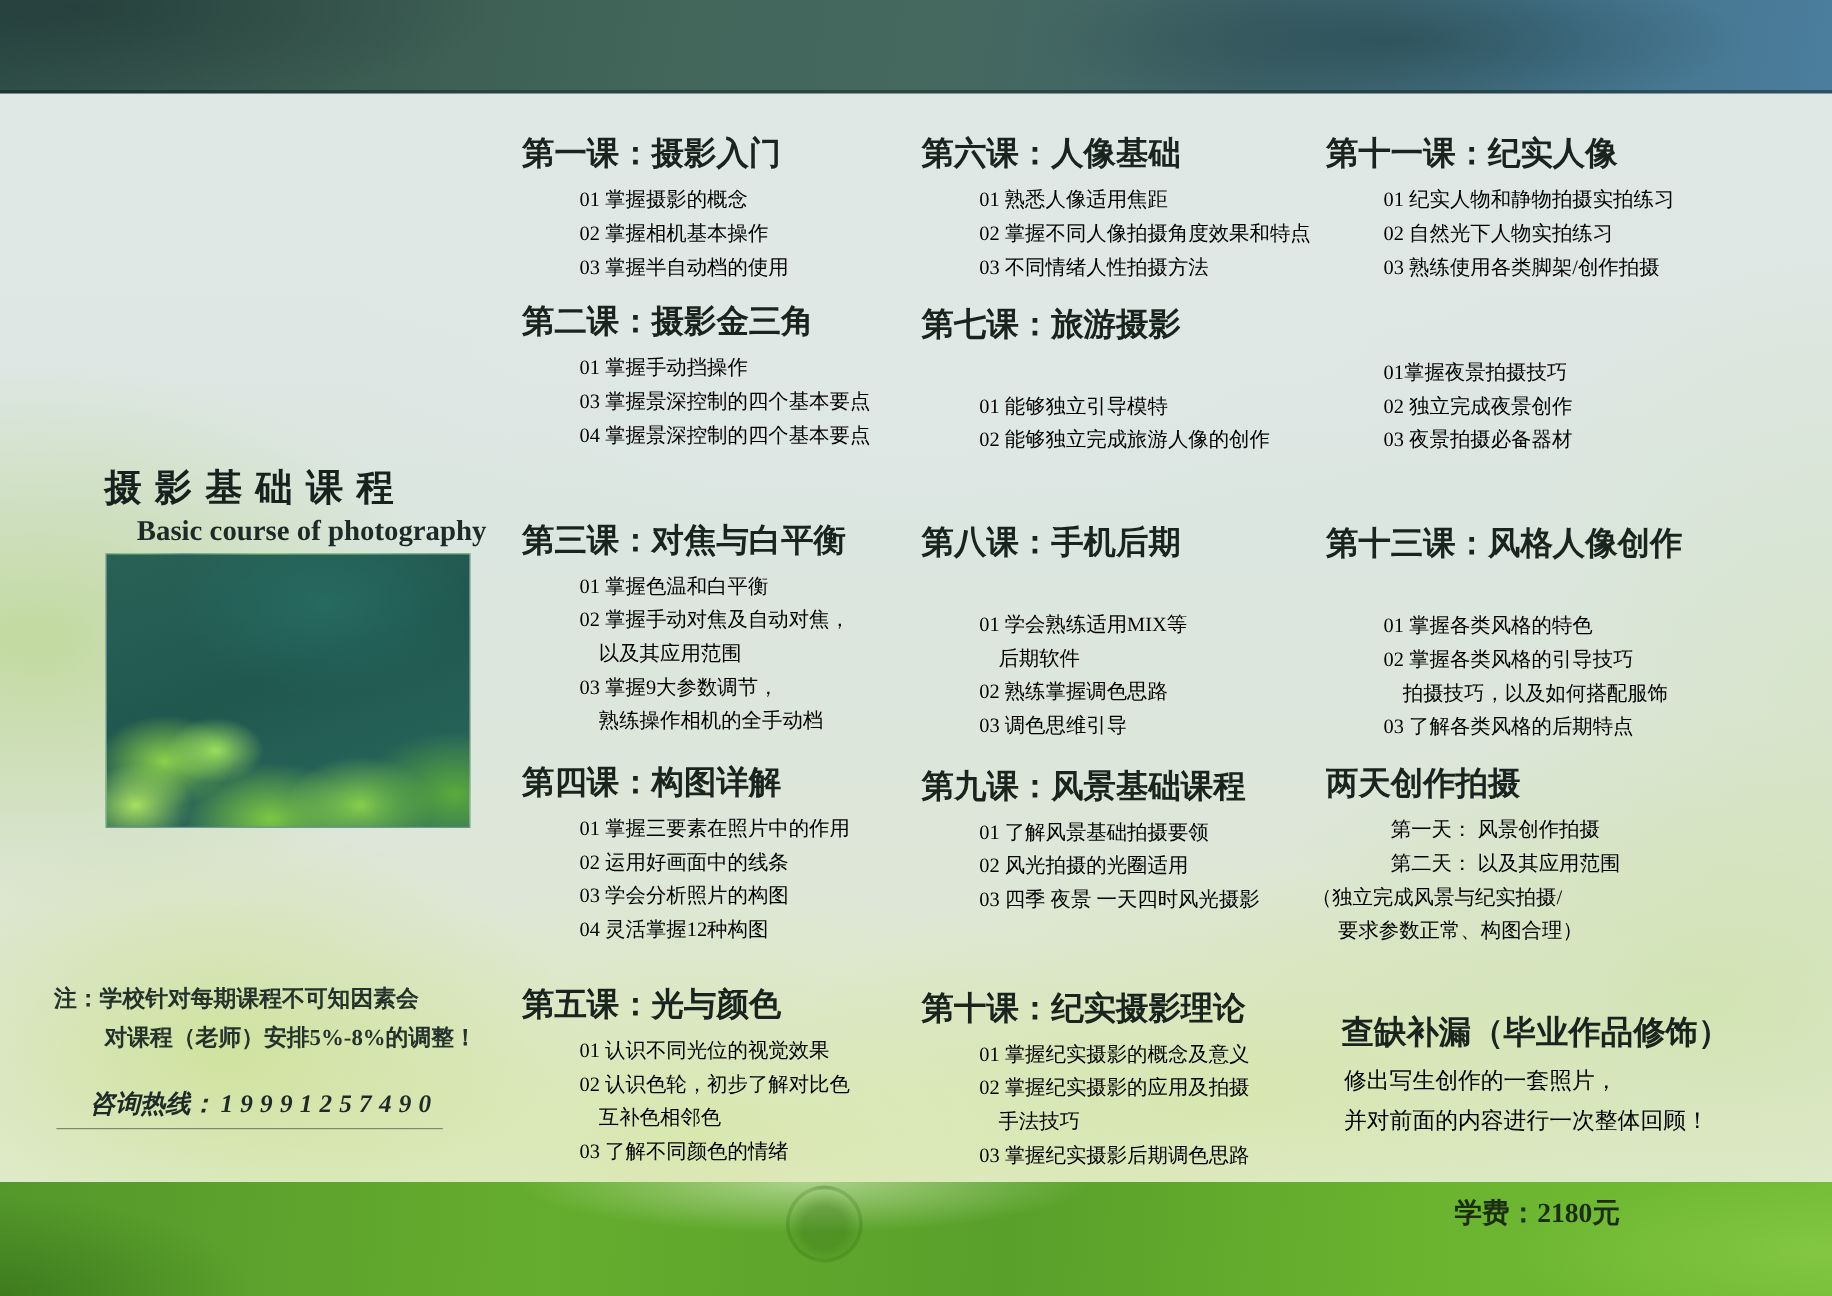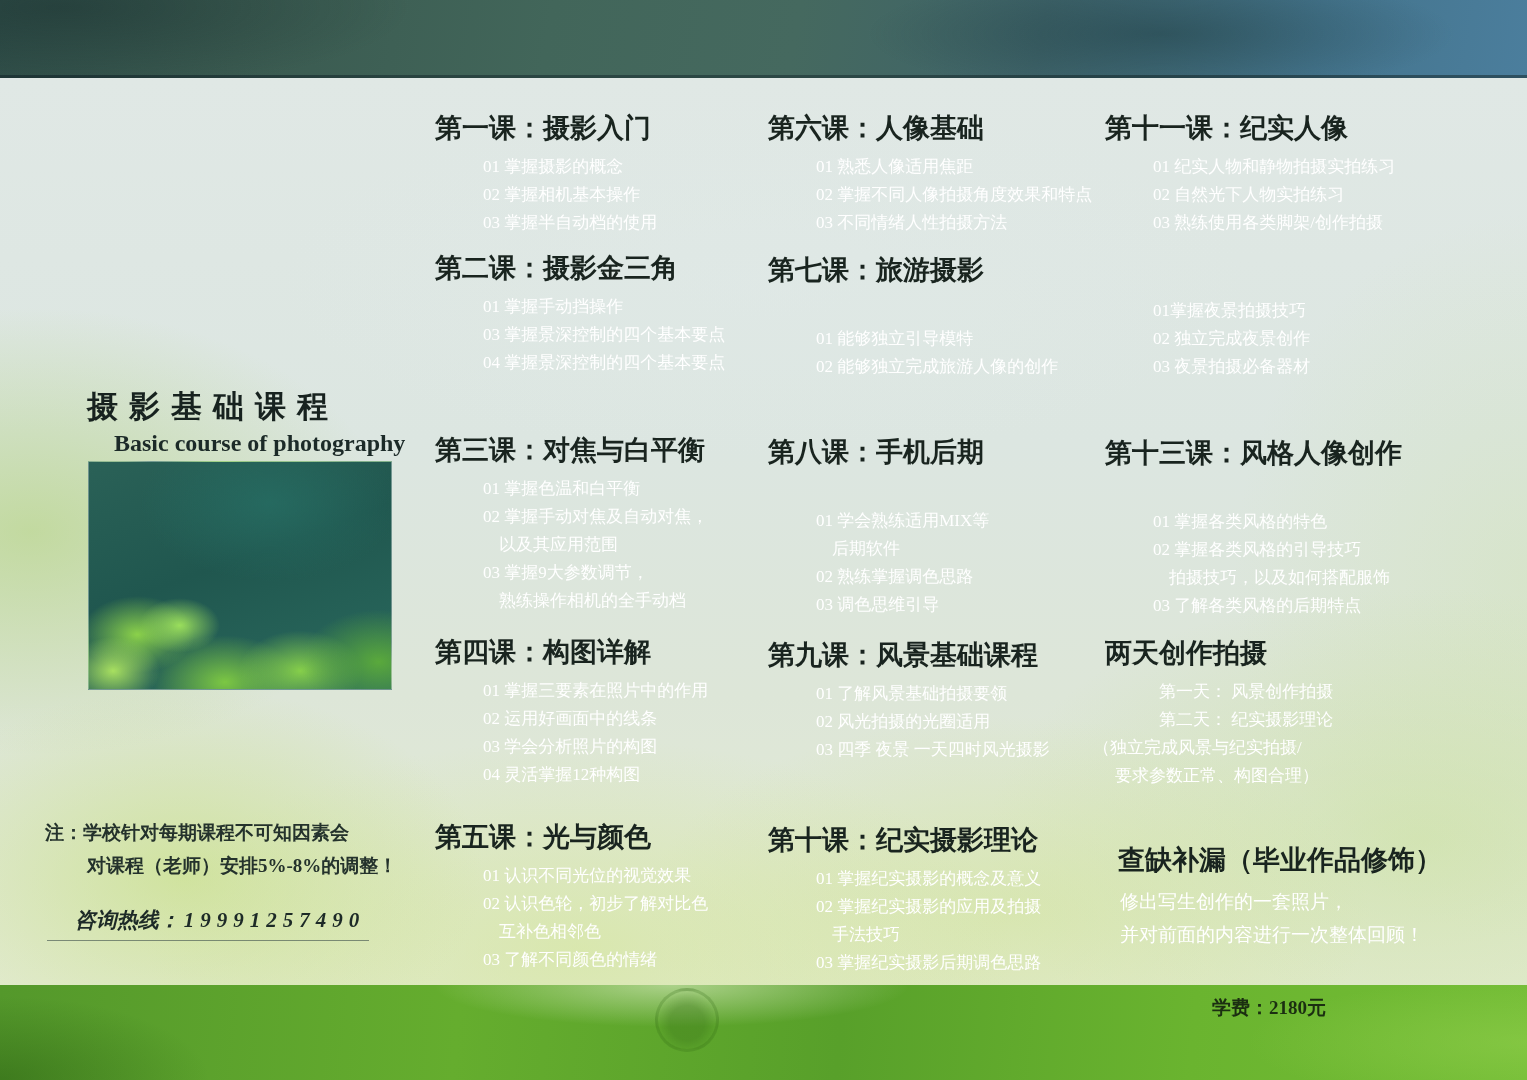--- a/index.html
+++ b/index.html
@@ -74,33 +74,33 @@
     font-size:21px;font-weight:700;font-style:italic;color:#1d2a27;white-space:nowrap;
   }
   .hotline .num{letter-spacing:6px;margin-left:4px;}
   .hotline-rule{position:absolute;left:47px;top:940px;width:322px;height:1px;background:rgba(70,88,82,.65);}
   
   .lesson{position:absolute;width:330px;}
   .c1{left:435px;} .c2{left:768px;} .c3{left:1105px;}
   .ltitle{
     margin:0 0 10px 0;font-size:27px;line-height:30px;font-weight:700;color:#19241f;white-space:nowrap;
   }
-  .line{font-size:17px;line-height:28px;color:#ffffff;white-space:nowrap;}
+  .line{font-size:17px;line-height:28px;color:#000000;white-space:nowrap;}
   .gap .lines{margin-top:40px;}
   .bigline .line{font-size:19px;line-height:33px;}
   .ind0{margin-left:-12px;}
   .ind1{margin-left:48px;}
   .ind2{margin-left:64px;}
   .ind3{margin-left:54px;}
   .ind4{margin-left:10px;}
   .ind5{margin-left:2px;}
   
   .fee{
     position:absolute;left:1212px;top:995px;
-    font-size:19px;font-weight:600;color:#1b2e11;white-space:nowrap;
+    font-size:23px;font-weight:600;color:#1b2e11;white-space:nowrap;
   }
 </style>
 </head>
 <body>
 
 <div class="poster">
 
   <div class="bg-top"></div>
   <div class="panel"></div>
   <div class="bg-bottom"></div>
@@ -226,21 +226,21 @@
         <div class="line ind1">01 掌握各类风格的特色</div>
         <div class="line ind1">02 掌握各类风格的引导技巧</div>
         <div class="line ind2">拍摄技巧，以及如何搭配服饰</div>
         <div class="line ind1">03 了解各类风格的后期特点</div>
       </div>
   </section>
   <section class="lesson c3" style="top:638px">
     <h2 class="ltitle">两天创作拍摄</h2>
     <div class="lines">
         <div class="line ind3">第一天： 风景创作拍摄</div>
-        <div class="line ind3">第二天： 纪实摄影理论</div>
+        <div class="line ind3">第二天： 以及其应用范围</div>
         <div class="line ind0">（独立完成风景与纪实拍摄/</div>
         <div class="line ind4">要求参数正常、构图合理）</div>
       </div>
   </section>
   <section class="lesson c3 bigline" style="top:845px;left:1118px">
     <h2 class="ltitle">查缺补漏（毕业作品修饰）</h2>
     <div class="lines">
         <div class="line ind5">修出写生创作的一套照片，</div>
         <div class="line ind5">并对前面的内容进行一次整体回顾！</div>
       </div>

